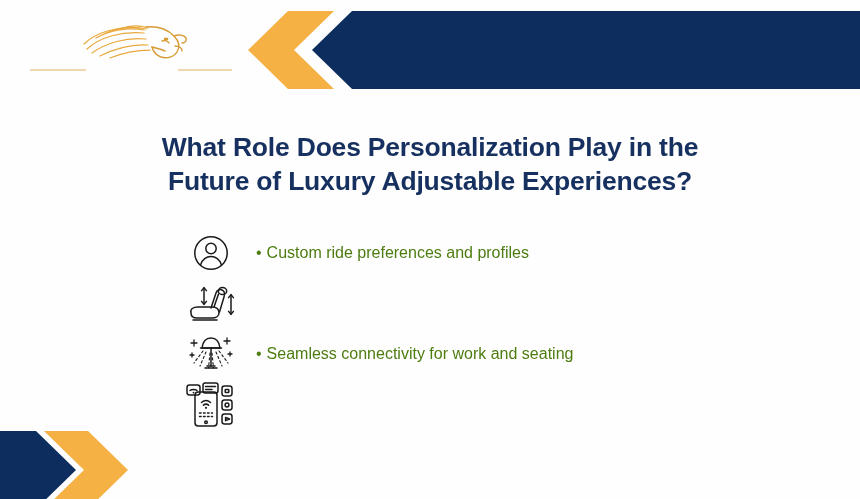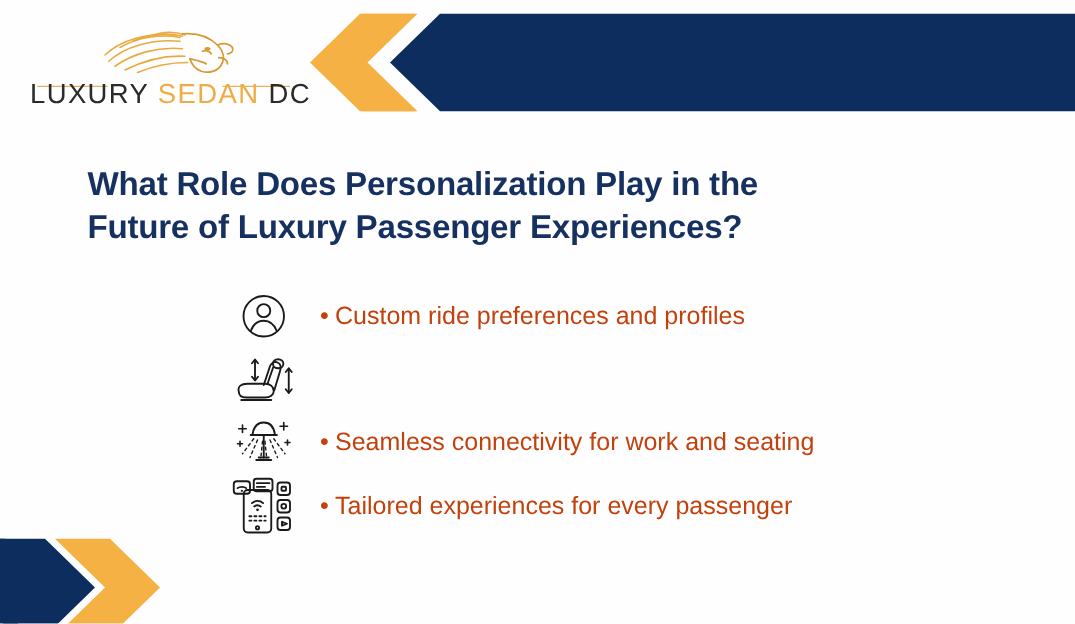--- a/index.html
+++ b/index.html
@@ -81,21 +81,21 @@
   .logo-text .w1 { color: #2b2b2b; font-weight: 400; }
   .logo-text .w2 { color: #eeac45; font-weight: 400; }
   .logo-text .w3 { color: #2b2b2b; font-weight: 400; }
 
   
   .headline {
     position: absolute;
     top: 130px;
     left: 70px;
     width: 720px;
-    text-align: left;
+    text-align: center;
     color: #16305f;
     font-family: "Liberation Sans", sans-serif;
     font-weight: bold;
     font-size: 26.5px;
     line-height: 34px;
     letter-spacing: -0.2px;
   }
   .headline-line { display: block; white-space: nowrap; }
 
   
@@ -114,22 +114,22 @@
     width: 62px;
     height: 46px;
     flex: 0 0 62px;
     display: flex;
     align-items: center;
     justify-content: center;
   }
   .bullet-icon svg { display: block; }
   .bullet-text {
     font-family: "Liberation Sans", sans-serif;
-    font-size: 20px;
-    color: #c2410c;
+    font-size: 16px;
+    color: #4d7c0f;
     line-height: 24px;
     white-space: nowrap;
     padding-left: 14px;
   }
   .bullet-dot {
     display: inline-block;
     margin-right: 5px;
   }
 </style>
 </head>
@@ -173,26 +173,25 @@
       </svg>
     </div>
 
     <div class="logo-rules">
       <svg width="206" height="6" viewBox="0 0 206 6" xmlns="http://www.w3.org/2000/svg">
         <line x1="2" y1="3" x2="58" y2="3" stroke="#e3b25e" stroke-width="1"></line>
         <line x1="150" y1="3" x2="204" y2="3" stroke="#e3b25e" stroke-width="1"></line>
       </svg>
     </div>
 
-    <div class="logo-text"><span class="w1">LUXURY</span> <span class="w2">SEDAN</span> <span class="w3">DC</span></div>
   </div>
 
   <div class="headline">
     <span class="headline-line">What Role Does Personalization Play in the</span>
-    <span class="headline-line">Future of Luxury Passenger Experiences?</span>
+    <span class="headline-line">Future of Luxury Adjustable Experiences?</span>
   </div>
 
   <div class="bullets">
 
     <div class="bullet-row">
       <span class="bullet-icon">
         <svg width="42" height="42" viewBox="0 0 42 42" xmlns="http://www.w3.org/2000/svg">
           <circle cx="21" cy="21" r="16.2" fill="none" stroke="#1a1a1a" stroke-width="1.5"></circle>
           <circle cx="21" cy="16.5" r="5.2" fill="none" stroke="#1a1a1a" stroke-width="1.5"></circle>
           <path d="M10.6 32.8 C12.6 27.4, 16.4 24.6, 21 24.6 C25.6 24.6, 29.4 27.4, 31.4 32.8" fill="none" stroke="#1a1a1a" stroke-width="1.5" stroke-linecap="round"></path>
@@ -287,21 +286,20 @@
 
             <rect x="39" y="6" width="10" height="10" rx="2.4"></rect>
             <rect x="39" y="20" width="10" height="10" rx="2.4"></rect>
             <rect x="39" y="34" width="10" height="10" rx="2.4"></rect>
             <rect x="42.2" y="9.4" width="3.6" height="3.2" rx="0.7"></rect>
             <circle cx="44" cy="25" r="1.9"></circle>
             <path d="M42.6 37.4 L46.6 39 L42.6 40.6 Z" stroke-linejoin="round"></path>
           </g>
         </svg>
       </span>
-      <span class="bullet-text"><span class="bullet-dot">•</span><span>Tailored experiences for every passenger</span></span>
     </div>
 
   </div>
 
   <div class="banner-bottom">
     <svg width="200" height="90" viewBox="0 0 200 90" xmlns="http://www.w3.org/2000/svg">
 
       <polygon points="-40,22 4,22 44,61 4,100 -40,100 0,61" fill="#0d2d5e"></polygon>
       <polygon points="-8,22 36,22 76,61 36,100 -8,100 32,61" fill="#0d2d5e"></polygon>
 

